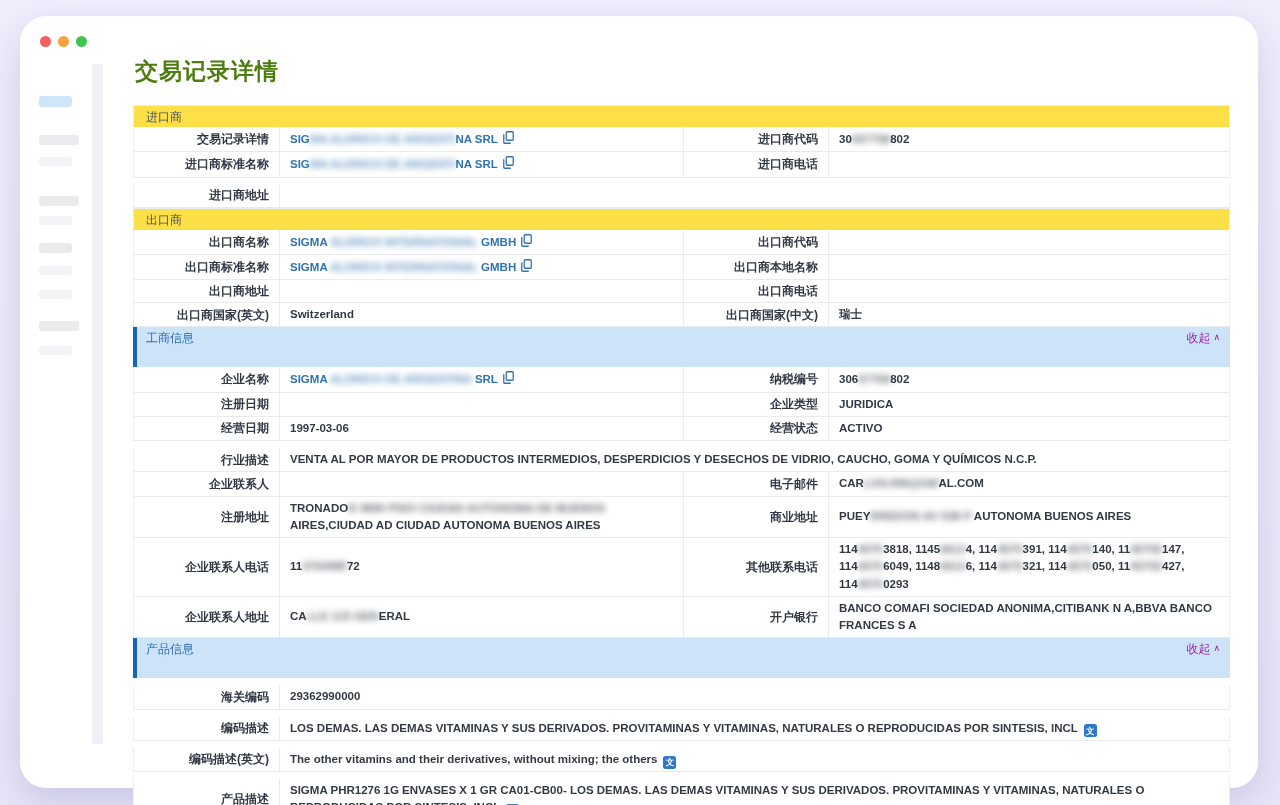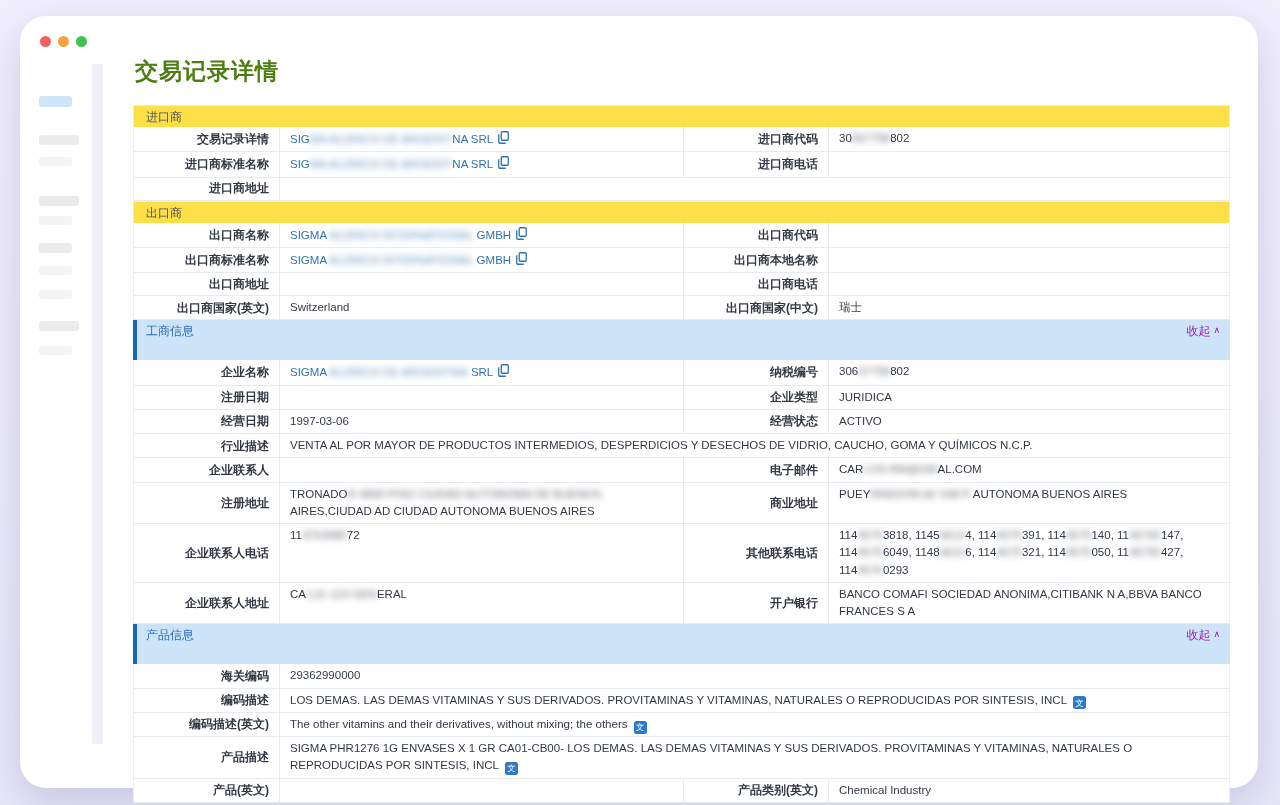--- a/index.html
+++ b/index.html
@@ -46,29 +46,29 @@
   .collapse {
     position:absolute; right:10px; top:0; color:#a21caf; font-size:12px;
     cursor:pointer; display:inline-flex; align-items:center; gap:3px;
   }
   .chev { font-size:9px; transform:translateY(-1px); display:inline-block; }
   .trow {
     display:grid; grid-template-columns:146px 404px 145px 1fr;
     border:1px solid #eceef2; border-bottom:1px solid #e8eaee; border-top:0;
     background:#fff; min-height:23px;
   }
-  .trow.full { grid-template-columns:146px 1fr; }
+  .trow.full { grid-template-columns:146px 1fr;margin-top:7px; }
   .lbl {
     display:flex; align-items:center; justify-content:flex-end;
     padding:2px 10px; font-size:12px; font-weight:700; color:#323844;
     border-right:1px solid #e8eaee; text-align:right; line-height:1.35;
   }
   .val {
-    display:flex; padding:3px 10px;
-    font-size:11.5px; color:#333a45; line-height:1.5;
+    display:flex; align-items:center; padding:3px 10px;
+    font-size:11.5px; color:#333a45; line-height:1.5;font-weight:bold;
   }
   .trow:not(.full) .val:nth-child(2) { border-right:1px solid #e8eaee; }
   .val.link { color:#3173ad; }
   .blur { filter:blur(3px); opacity:.75; }
   .ic-copy { display:inline-flex; margin-left:5px; transform:translateY(1px); cursor:pointer; }
   .ic-tr {
     display:inline-flex; align-items:center; justify-content:center;
     width:13px; height:13px; margin-left:6px; border-radius:2.5px;
     background:#2d78c8; color:#fff; font-size:8.5px; cursor:pointer;
     transform:translateY(2px); flex:none;

